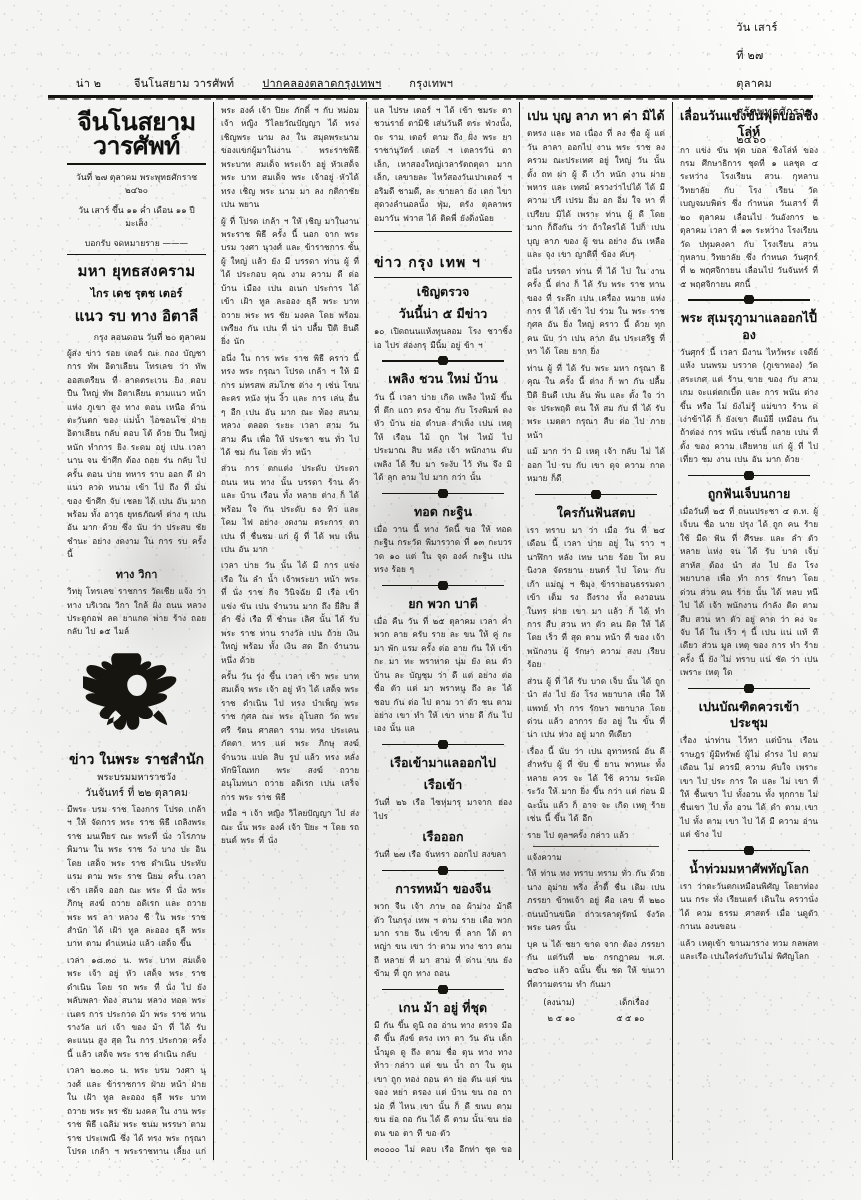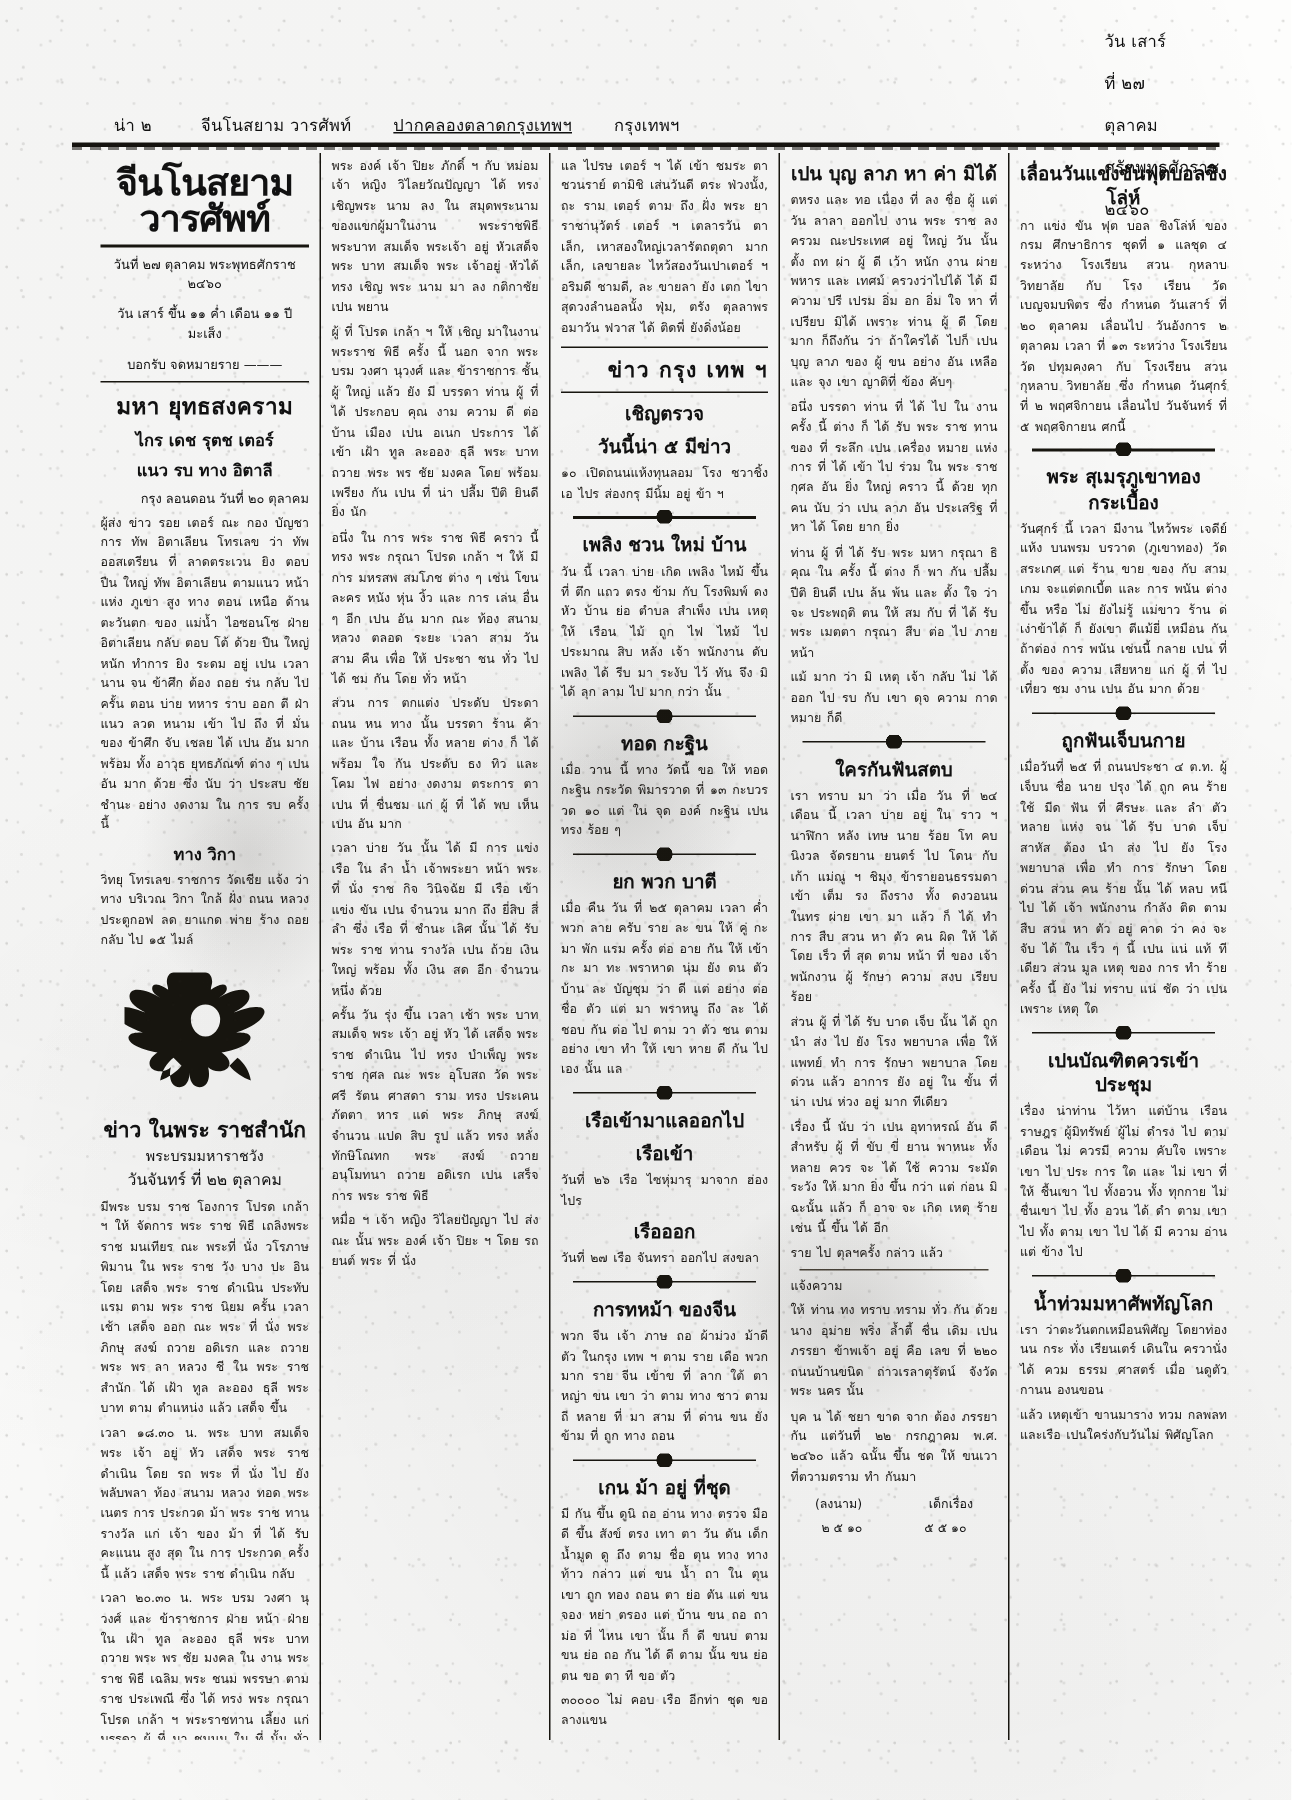--- a/index.html
+++ b/index.html
@@ -71,23 +71,23 @@
     margin:7px 0 4px;letter-spacing:.3px;
   }
   .hd2{
     text-align:center;font-weight:bold;font-size:12.5px;line-height:1.3;
     margin:6px 0 3px;
   }
   .hd3{
     text-align:center;font-size:10.5px;line-height:1.3;margin:3px 0;
   }
   .hd-box{
-    text-align:right;font-weight:bold;font-size:14px;
+    text-align:left;font-weight:bold;font-size:14px;
     border-top:1.8px solid #17150f;border-bottom:1.8px solid #17150f;
-    padding:3px 0 4px;margin:6px 0 5px;letter-spacing:1px;
+    padding:19px 0 4px;margin:6px 0 5px;letter-spacing:1px;
   }
   .body{
     font-size:8.3px;line-height:1.62;text-align:justify;
     word-spacing:1px;hyphens:none;margin:2px 0 3px;
     color:#1b1814;
   }
   .byline{text-align:right;font-size:8.6px;margin:2px 0 3px;}
   .sep{
     height:9px;margin:4px 0;position:relative;
   }
@@ -156,21 +156,21 @@
     <div class="col">
       <div class="masthead">จีนโนสยามวารศัพท์</div>
       <div class="mast-rule"></div>
       <div class="mast-date">วันที่ ๒๗ ตุลาคม พระพุทธศักราช ๒๔๖๐</div>
       <div class="mast-date">วัน เสาร์ ขึ้น ๑๑ ค่ำ เดือน ๑๑ ปีมะเส็ง</div>
       <div class="mast-note">บอกรับ จดหมายราย ———</div>
       <div class="mast-rule2"></div>
       <div id="col1-body">
           <div class="hd1">มหา ยุทธสงคราม</div>
           <div class="hd2" style="font-size: 11px;">ไกร เดช รุตช เตอร์</div>
-          <div class="hd2" style="font-size: 11px;">แนว รบ ทาง อิตาลี</div>
+          <div class="hd2" style="font-size: 15px;">แนว รบ ทาง อิตาลี</div>
           <div class="byline">กรุง ลอนดอน วันที่ ๒๐ ตุลาคม</div>
           <p class="body">ผู้ส่ง ข่าว รอย เตอร์ ณะ กอง บัญชา การ ทัพ อิตาเลียน โทรเลข ว่า ทัพ ออสเตรียน ที่ ลาดตระเวน ยิง ตอบ ปืน ใหญ่ ทัพ อิตาเลียน ตามแนว หน้า แห่ง ภูเขา สูง ทาง ตอน เหนือ ด้าน ตะวันตก ของ แม่น้ำ ไอซอนโซ ฝ่าย อิตาเลียน กลับ ตอบ โต้ ด้วย ปืน ใหญ่ หนัก ทำการ ยิง ระดม อยู่ เปน เวลา นาน จน ข้าศึก ต้อง ถอย ร่น กลับ ไป ครั้น ตอน บ่าย ทหาร ราบ ออก ตี ฝ่า แนว ลวด หนาม เข้า ไป ถึง ที่ มั่น ของ ข้าศึก จับ เชลย ได้ เปน อัน มาก พร้อม ทั้ง อาวุธ ยุทธภัณฑ์ ต่าง ๆ เปน อัน มาก ด้วย ซึ่ง นับ ว่า ประสบ ชัย ชำนะ อย่าง งดงาม ใน การ รบ ครั้ง นี้</p>
           <div class="hd2" style="font-size: 11px;">ทาง วิกา</div>
           <p class="body">วิทยุ โทรเลข ราชการ วัดเชีย แจ้ง ว่า ทาง บริเวณ วิกา ใกล้ ฝั่ง ถนน หลวง ประตูกอฟ ลด ยาแกด พ่าย ร้าง ถอย กลับ ไป ๑๕ ไมล์</p>
           <svg viewBox="0 0 120 108" class="emblem">
             <path fill="#17150f" d="M60 6c3 0 5 3 5 7 0 2-1 4-1 6 3-2 6-4 9-4 2 0 3 1 3 3 0 3-3 5-6 7 5-3 11-6 17-6 4 0 6 2 6 5 0 5-6 9-12 12 6-2 13-5 19-4 3 0 5 2 4 5-2 6-12 11-21 14 4 0 8 0 10 2 2 2 0 5-3 7-5 3-12 5-18 6 3 2 6 5 6 8 0 4-4 6-8 6-3 0-6-1-8-3 1 4 1 9-1 12-2 3-6 4-9 2-3-2-4-6-4-10 0 4-1 8-4 10-3 2-7 1-9-2-2-3-2-8-1-12-2 2-5 3-8 3-4 0-8-2-8-6 0-3 3-6 6-8-6-1-13-3-18-6-3-2-5-5-3-7 2-2 6-2 10-2-9-3-19-8-21-14-1-3 1-5 4-5 6-1 13 2 19 4-6-3-12-7-12-12 0-3 2-5 6-5 6 0 12 3 17 6-3-2-6-4-6-7 0-2 1-3 3-3 3 0 6 2 9 4 0-2-1-4-1-6 0-4 2-7 5-7z M60 30c-6 0-11 5-11 11 0 7 5 13 11 13s11-6 11-13c0-6-5-11-11-11z M36 70c-5 4-9 10-10 17 6-2 12-6 16-11zM84 70c5 4 9 10 10 17-6-2-12-6-16-11z"></path>
           </svg>
           <div class="hd2" style="font-size: 14px;">ข่าว ในพระ ราชสำนัก</div>
           <div class="hd3" style="font-size: 9.5px;">พระบรมมหาราชวัง</div>
           <div class="hd3">วันจันทร์ ที่ ๒๒ ตุลาคม</div>
@@ -250,21 +250,21 @@
             <span>๕ ๕ ๑๐</span>
           </div>
         </div>
     </div>
 
     <div class="col">
       <div id="col5-body">
           <div class="hd2">เลื่อนวันแข่งขันฟุตบอลชิงโล่ห์</div>
           <p class="body">กา แข่ง ขัน ฟุต บอล ชิงโล่ห์ ของ กรม ศึกษาธิการ ชุดที่ ๑ แลชุด ๔ ระหว่าง โรงเรียน สวน กุหลาบ วิทยาลัย กับ โรง เรียน วัด เบญจมบพิตร ซึ่ง กำหนด วันเสาร์ ที่ ๒๐ ตุลาคม เลื่อนไป วันอังการ ๒ ตุลาคม เวลา ที่ ๑๓ ระหว่าง โรงเรียน วัด ปทุมคงคา กับ โรงเรียน สวน กุหลาบ วิทยาลัย ซึ่ง กำหนด วันศุกร์ ที่ ๒ พฤศจิกายน เลื่อนไป วันจันทร์ ที่ ๕ พฤศจิกายน ศกนี้</p>
           <div class="sep"></div>
-          <div class="hd2">พระ สุเมรุภูเขาทองกระเบื้อง</div>
+          <div class="hd2">พระ สุเมรุภูามาแลออกไปื้อง</div>
           <p class="body">วันศุกร์ นี้ เวลา มีงาน ไหว้พระ เจดีย์ แห้ง บนพรม บรวาด (ภูเขาทอง) วัดสระเกศ แต่ ร้าน ขาย ของ กับ สาม เกม จะแต่ตกเบี้ต และ การ พนัน ต่าง ขึ้น หรือ ไม่ ยังไม่รู้ แม่ขาว ร้าน ด่เง่าข้าได้ ก็ ยังเขา ตีแม้ยี่ เหมือน กัน ถ้าต่อง การ พนัน เช่นนี้ กลาย เปน ที่ ตั้ง ของ ความ เสียหาย แก่ ผู้ ที่ ไป เที่ยว ชม งาน เปน อัน มาก ด้วย</p>
           <div class="sep"></div>
           <div class="hd2">ถูกฟันเจ็บนกาย</div>
           <p class="body">เมื่อวันที่ ๒๕ ที่ ถนนประชา ๔ ต.ท. ผู้ เจ็บน ชื่อ นาย ปรุง ได้ ถูก คน ร้าย ใช้ มีด ฟัน ที่ ศีรษะ และ ลำ ตัว หลาย แห่ง จน ได้ รับ บาด เจ็บ สาหัส ต้อง นำ ส่ง ไป ยัง โรง พยาบาล เพื่อ ทำ การ รักษา โดย ด่วน ส่วน คน ร้าย นั้น ได้ หลบ หนี ไป ได้ เจ้า พนักงาน กำลัง ติด ตาม สืบ สวน หา ตัว อยู่ คาด ว่า คง จะ จับ ได้ ใน เร็ว ๆ นี้ เปน แน่ แท้ ทีเดียว ส่วน มูล เหตุ ของ การ ทำ ร้าย ครั้ง นี้ ยัง ไม่ ทราบ แน่ ชัด ว่า เปน เพราะ เหตุ ใด</p>
           <div class="sep"></div>
           <div class="hd2">เปนบัณฑิตควรเข้าประชุม</div>
           <p class="body">เรื่อง น่าท่าน ไว้หา แต่บ้าน เรือน ราษฎร ผู้มิทรัพย์ ผู้ไม่ ดำรง ไป ตาม เดือน ไม่ ควรมี ความ คับใจ เพราะ เขา ไป ประ การ ใด และ ไม่ เขา ที่ ให้ ชื้นเขา ไป ทั้งอวน ทั้ง ทุกกาย ไม่ ชื่นเขา ไป ทั้ง อวน ได้ ดำ ตาม เขา ไป ทั้ง ตาม เขา ไป ได้ มี ความ อ่าน แต่ ข้าง ไป</p>
           <div class="sep"></div>
           <div class="hd2">น้ำท่วมมหาศัพทัญโลก</div>
           <p class="body">เรา ว่าตะวันตกเหมือนพิศัญ โดยาท่องนน กระ ทั่ง เรียนเตร์ เดินใน ครวานั่งได้ ควม ธรรม ศาสตร์ เมื่อ นดูตัว กานน องนขอน</p>

